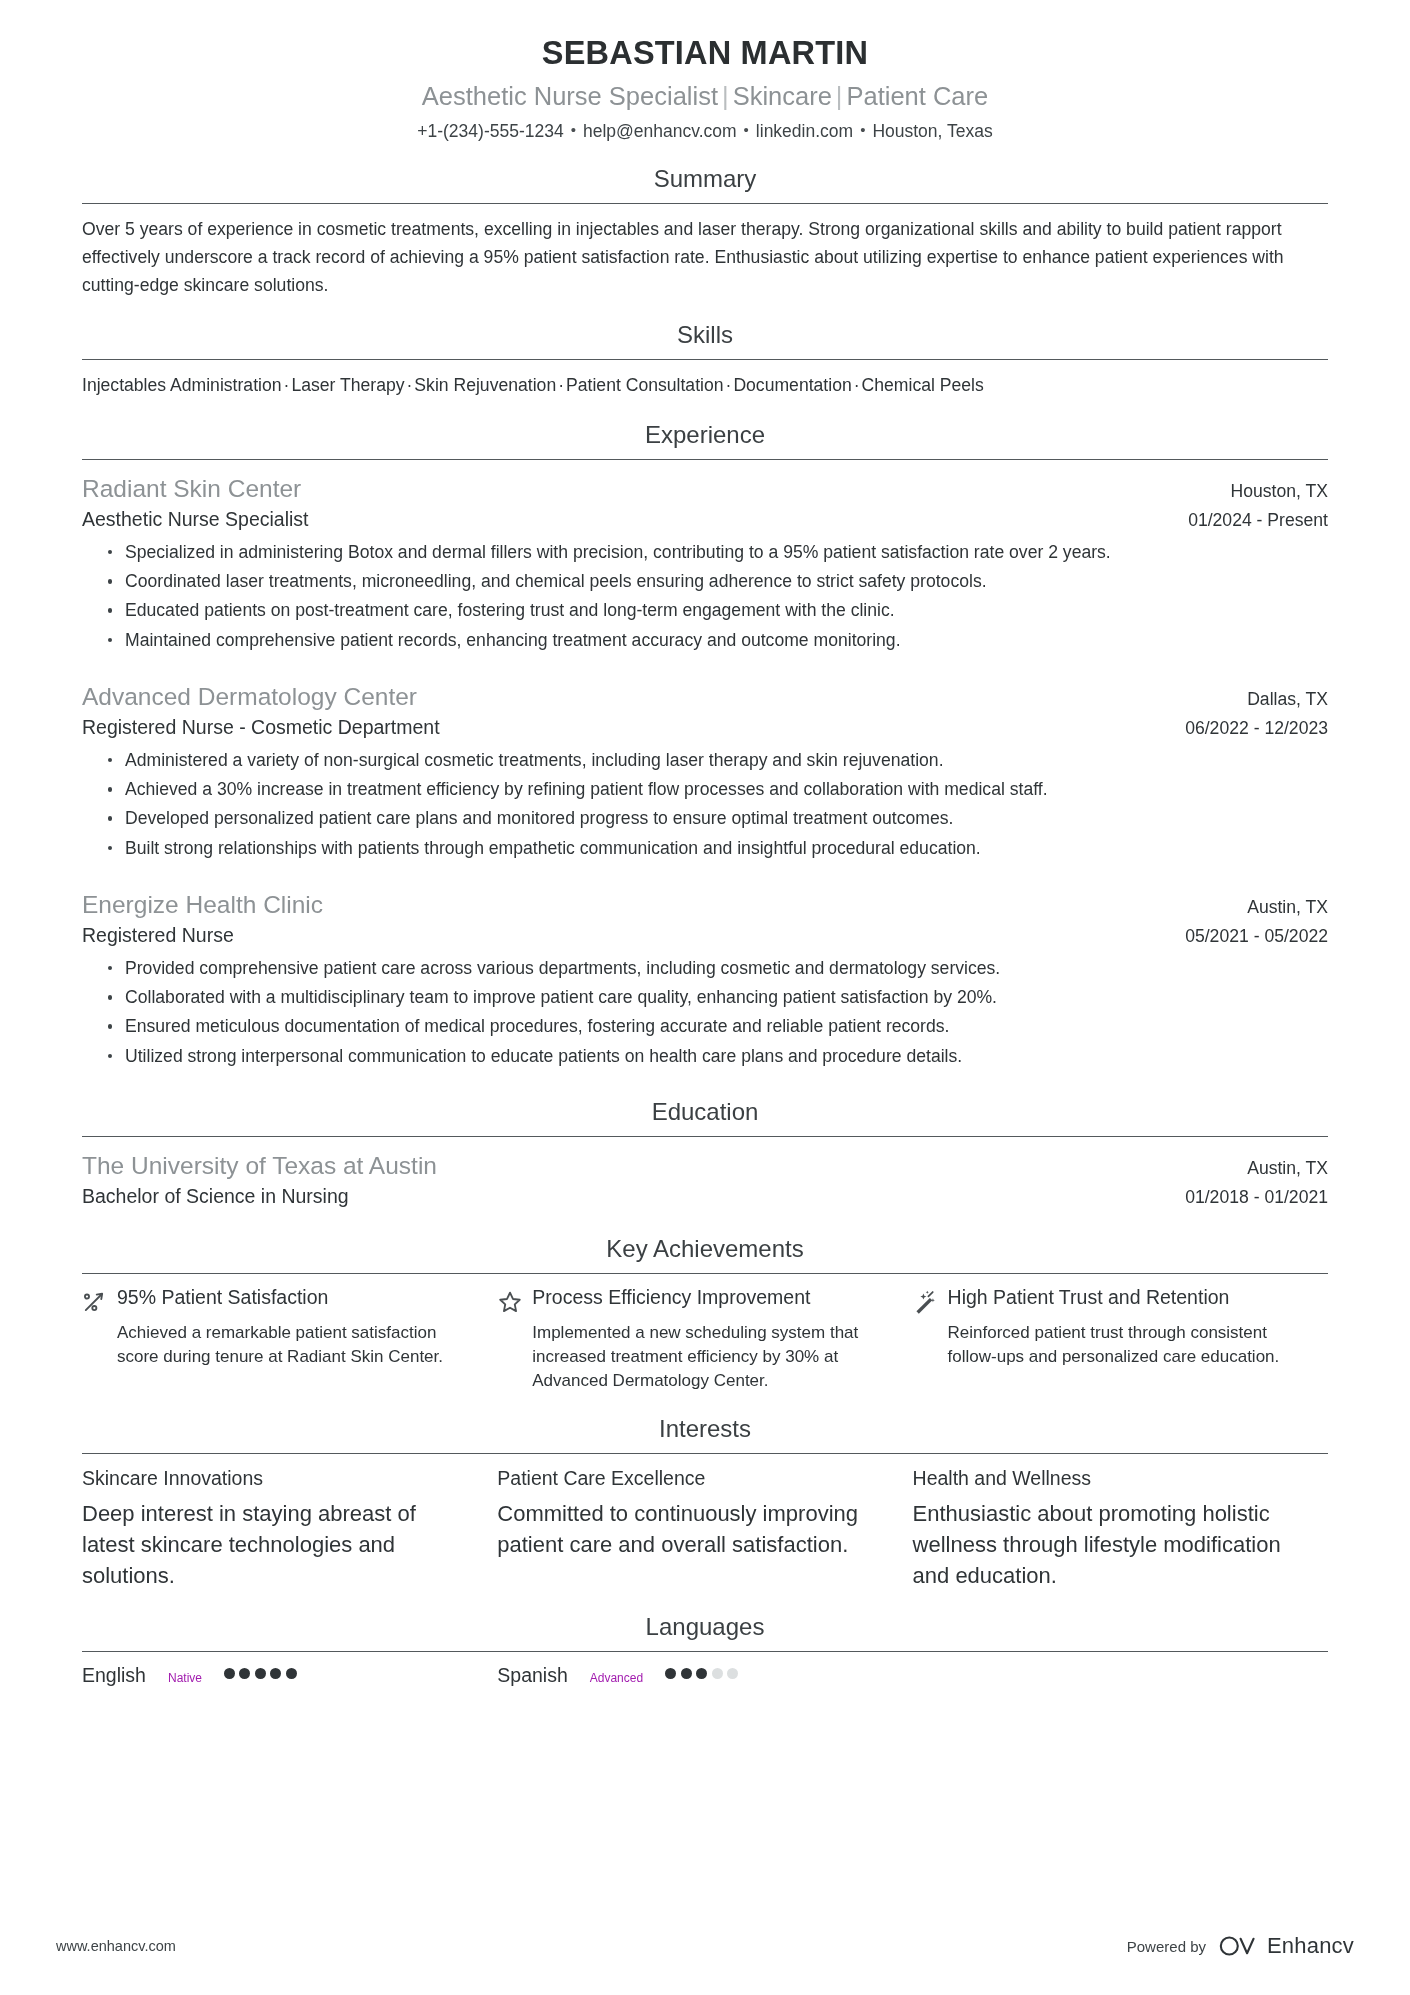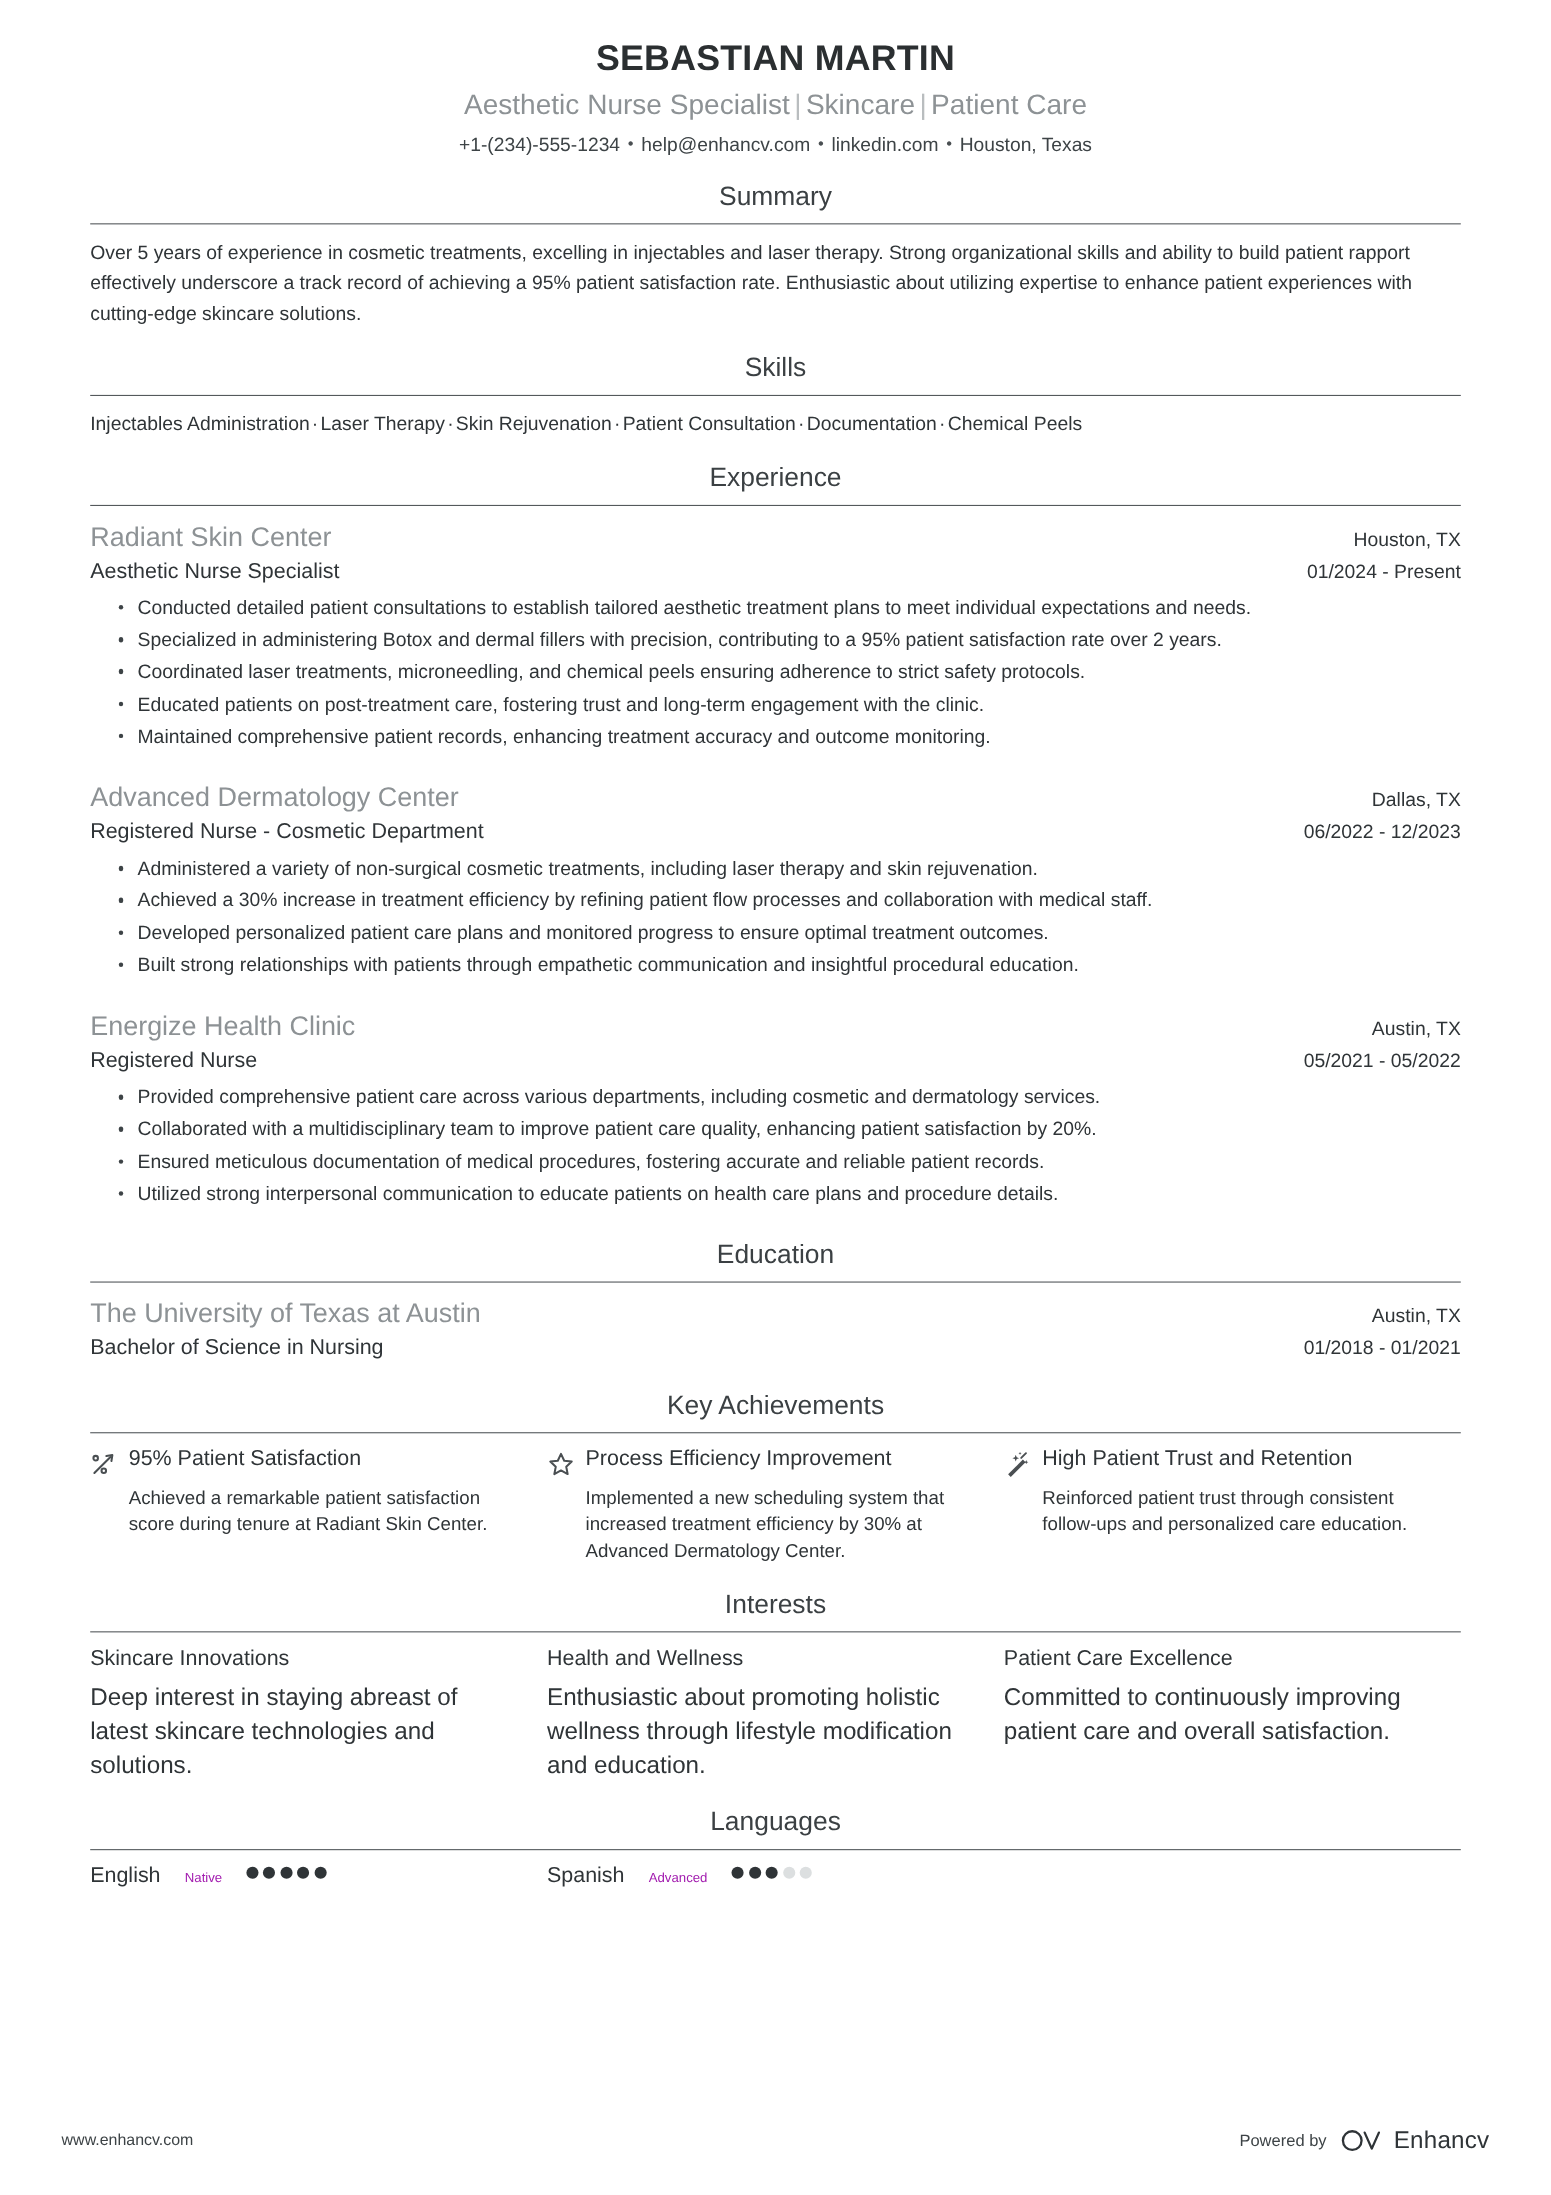--- a/index.html
+++ b/index.html
@@ -261,21 +261,20 @@
         <div class="entry">
           <div class="entry-row">
             <div class="org">Radiant Skin Center</div>
             <div class="loc">Houston, TX</div>
           </div>
           <div class="entry-row">
             <div class="role">Aesthetic Nurse Specialist</div>
             <div class="dates">01/2024 - Present</div>
           </div>
           <ul class="bullets">
-            <li>Conducted detailed patient consultations to establish tailored aesthetic treatment plans to meet individual expectations and needs.</li>
             <li>Specialized in administering Botox and dermal fillers with precision, contributing to a 95% patient satisfaction rate over 2 years.</li>
             <li>Coordinated laser treatments, microneedling, and chemical peels ensuring adherence to strict safety protocols.</li>
             <li>Educated patients on post-treatment care, fostering trust and long-term engagement with the clinic.</li>
             <li>Maintained comprehensive patient records, enhancing treatment accuracy and outcome monitoring.</li>
           </ul>
         </div>
         <div class="entry">
           <div class="entry-row">
             <div class="org">Advanced Dermatology Center</div>
             <div class="loc">Dallas, TX</div>
@@ -379,26 +378,26 @@
   <div class="section">
     <div class="section-title">Interests</div>
     <div class="rule"></div>
     <div class="section-body">
       <div class="cols3" id="interests-body">
           <div class="col3">
             <div class="interest-title">Skincare Innovations</div>
             <div class="interest-desc">Deep interest in staying abreast of latest skincare technologies and solutions.</div>
           </div>
           <div class="col3">
+            <div class="interest-title">Patient Care Excellence</div>
+            <div class="interest-desc">Committed to continuously improving patient care and overall satisfaction.</div>
+          </div>
+          <div class="col3">
             <div class="interest-title">Health and Wellness</div>
             <div class="interest-desc">Enthusiastic about promoting holistic wellness through lifestyle modification and education.</div>
-          </div>
-          <div class="col3">
-            <div class="interest-title">Patient Care Excellence</div>
-            <div class="interest-desc">Committed to continuously improving patient care and overall satisfaction.</div>
           </div>
         </div>
     </div>
   </div>
 
   <div class="section">
     <div class="section-title">Languages</div>
     <div class="rule"></div>
     <div class="section-body">
       <div class="langs" id="languages-body">

